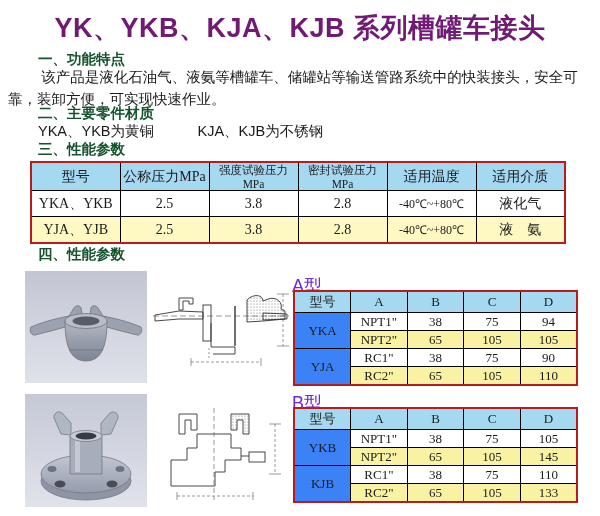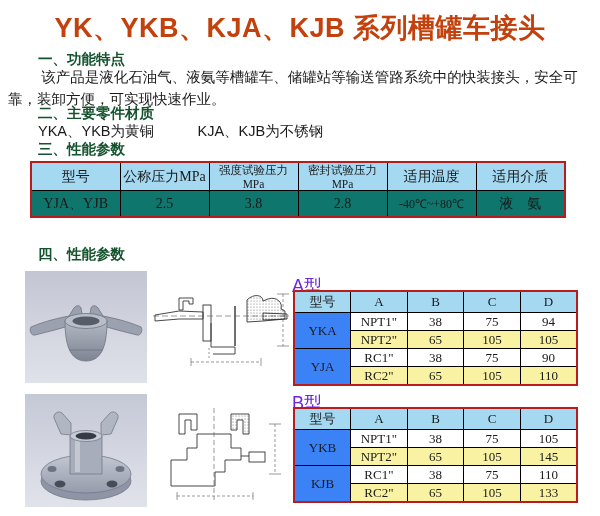--- a/index.html
+++ b/index.html
@@ -3,40 +3,40 @@
 <meta charset="utf-8">
 <style>
   html,body{margin:0;padding:0;}
   body{background:#ffffff;}
   .page{
     position:relative;width:600px;height:516px;background:#ffffff;overflow:hidden;
     font-family:"Liberation Sans",sans-serif;color:#1a1a1a;
   }
   .title{
     position:absolute;top:10px;left:0;width:100%;text-align:center;
-    font-size:27px;font-weight:bold;letter-spacing:.5px;color:#c2410c;
+    font-size:27px;font-weight:bold;letter-spacing:.5px;color:#701a75;
   }
   .sec-h{
     position:absolute;left:38px;color:#14532d;font-weight:bold;font-size:14.5px;white-space:nowrap;
   }
   #h1{top:50px}#h2{top:104px}#h3{top:140px}#h4{top:245px}
   .para{
     position:absolute;left:8px;top:66px;width:586px;font-size:14.5px;line-height:22px;
     text-indent:2.3em;margin:0;
   }
   .material{
     position:absolute;left:38px;top:122px;font-size:14.5px;white-space:pre;
   }
   table{border-collapse:collapse;border:2px solid #b91c1c;position:absolute;background:#fff;}
   th,td{border:1px solid #000;text-align:center;vertical-align:middle;padding:0;font-weight:normal;}
   .perf{left:30px;top:161px;width:536px;table-layout:fixed;
         font-family:"Liberation Serif",serif;font-size:14px;}
   .perf th{background:#a5d9f2;height:25px;}
   .perf td{height:25px;}
-  .perf tr.ylw td{background:#0f766e;}
+  .perf tr.ylw td{background:#fef9c3;}
   .perf th.small{font-size:11.5px;}
   .perf td.temp{font-size:12px;}
   .dim{width:285px;table-layout:fixed;font-family:"Liberation Serif",serif;font-size:13px;}
   .dim th{background:#a5d9f2;height:20px;}
   .dim td{height:17px;}
   .dim tr.ylw td{background:#f8f2a2;}
   .dim td.model{background:#3b82f6;}
   #tableA{left:293px;top:290px;}
   #tableB{left:293px;top:407px;}
   .type-label{position:absolute;font-family:Liberation Sans, sans-serif;font-size:18px;color:#6d28d9;}
@@ -67,20 +67,28 @@
   <table class="perf">
     <tbody>
         <tr>
       <th>型号</th>
       <th>公称压力MPa</th>
       <th class="small">强度试验压力MPa</th>
       <th class="small">密封试验压力MPa</th>
       <th>适用温度</th>
       <th>适用介质</th>
     </tr>
+    <tr>
+      <td>YKA、YKB</td>
+      <td>2.5</td>
+      <td>3.8</td>
+      <td>2.8</td>
+      <td class="temp">-40℃~+80℃</td>
+      <td>液化气</td>
+    </tr>
     <tr class="ylw">
       <td>YJA、YJB</td>
       <td>2.5</td>
       <td>3.8</td>
       <td>2.8</td>
       <td class="temp">-40℃~+80℃</td>
       <td>液　氨</td>
     </tr>
   </tbody>
     </table>

